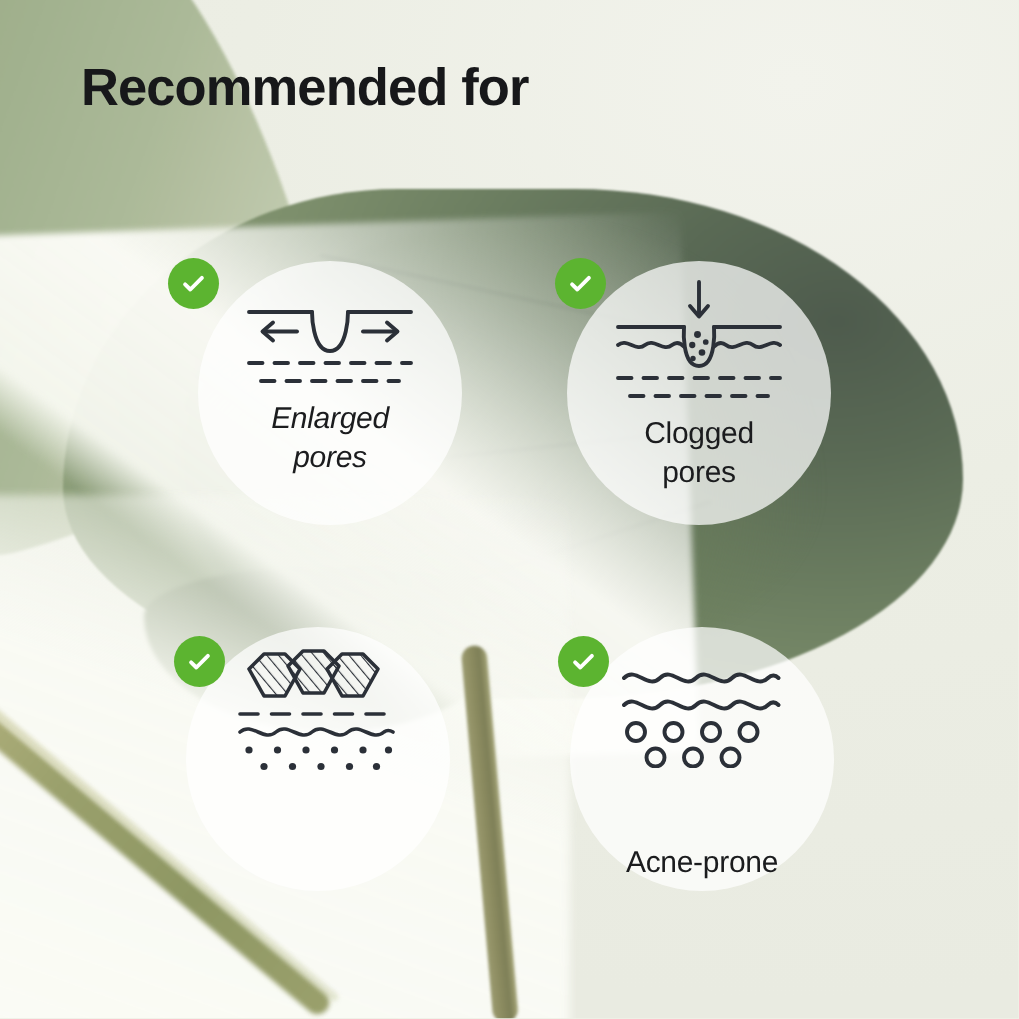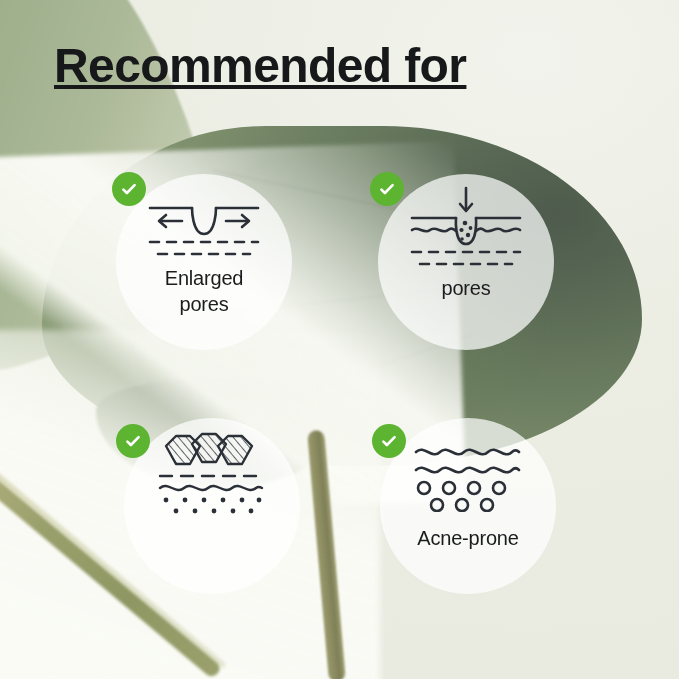--- a/index.html
+++ b/index.html
@@ -57,31 +57,31 @@
     border-radius:50% 50% 20% 20%;filter:blur(2px);}
   .leaf-bl{position:absolute;left:96px;top:378px;width:250px;height:110px;
     background:radial-gradient(70% 100% at 50% 10%, #5f7053 0%, #6d7f5c 50%, #7d8f6a 100%);
     border-radius:46% 46% 50% 50% / 30% 30% 70% 70%;filter:blur(1.4px);}
   .leaf-br{position:absolute;left:352px;top:372px;width:300px;height:120px;
     background:radial-gradient(70% 100% at 40% 10%, #55654b 0%, #6476547 55%, rgba(100,118,84,.1) 100%);
     border-radius:42% 50% 50% 46% / 26% 30% 74% 70%;filter:blur(2px);}
 
   
   .heading{position:absolute;left:54px;top:41px;
-    font-size:48px;line-height:1.05;letter-spacing:-.6px;
-    font-weight:700;color:#17181a;text-decoration:underline;}
+    font-size:35px;line-height:1.05;letter-spacing:-.6px;
+    font-weight:700;color:#17181a;}
 
   
   .feature{position:absolute;width:176px;height:176px;border-radius:50%;
     background:rgba(255,255,255,.72);
     display:flex;flex-direction:column;align-items:center;justify-content:flex-start;}
-  .feature.f1{left:116px;top:174px;}
+  .feature.f1{left:132px;top:174px;font-style:italic;}
   .feature.f2{left:378px;top:174px;}
   .feature.f3{left:124px;top:418px;}
-  .feature.f4{left:380px;top:418px;}
+  .feature.f4{left:380px;top:418px;gap:36px;}
 
   .badge{position:absolute;width:34px;height:34px;border-radius:50%;
     background:#5cb430;display:flex;align-items:center;justify-content:center;
     box-shadow:0 0 0 0 rgba(0,0,0,0);}
   .badge.b1{left:112px;top:172px;}
   .badge.b2{left:370px;top:172px;}
   .badge.b3{left:116px;top:424px;}
   .badge.b4{left:372px;top:424px;}
   .badge svg{display:block;}
 
@@ -164,20 +164,21 @@
         </g>
         <g stroke-dasharray="9 8">
             <path d="M2 66 H110"></path>
           </g>
         <g stroke-dasharray="9 8">
             <path d="M10 78 H102"></path>
           </g>
       </svg>
     </div>
     <div class="label two">
+      <div>Clogged</div>
       <div>pores</div>
     </div>
   </div>
   <div class="badge b2">
     <svg width="18" height="18" viewBox="0 0 18 18" fill="none">
       <path d="M3.4 9.6 L6.9 13 L14.6 5.2" stroke="#ffffff" stroke-width="2.6" stroke-linecap="round" stroke-linejoin="round"></path>
     </svg>
   </div>
 
   <div class="feature f3">

